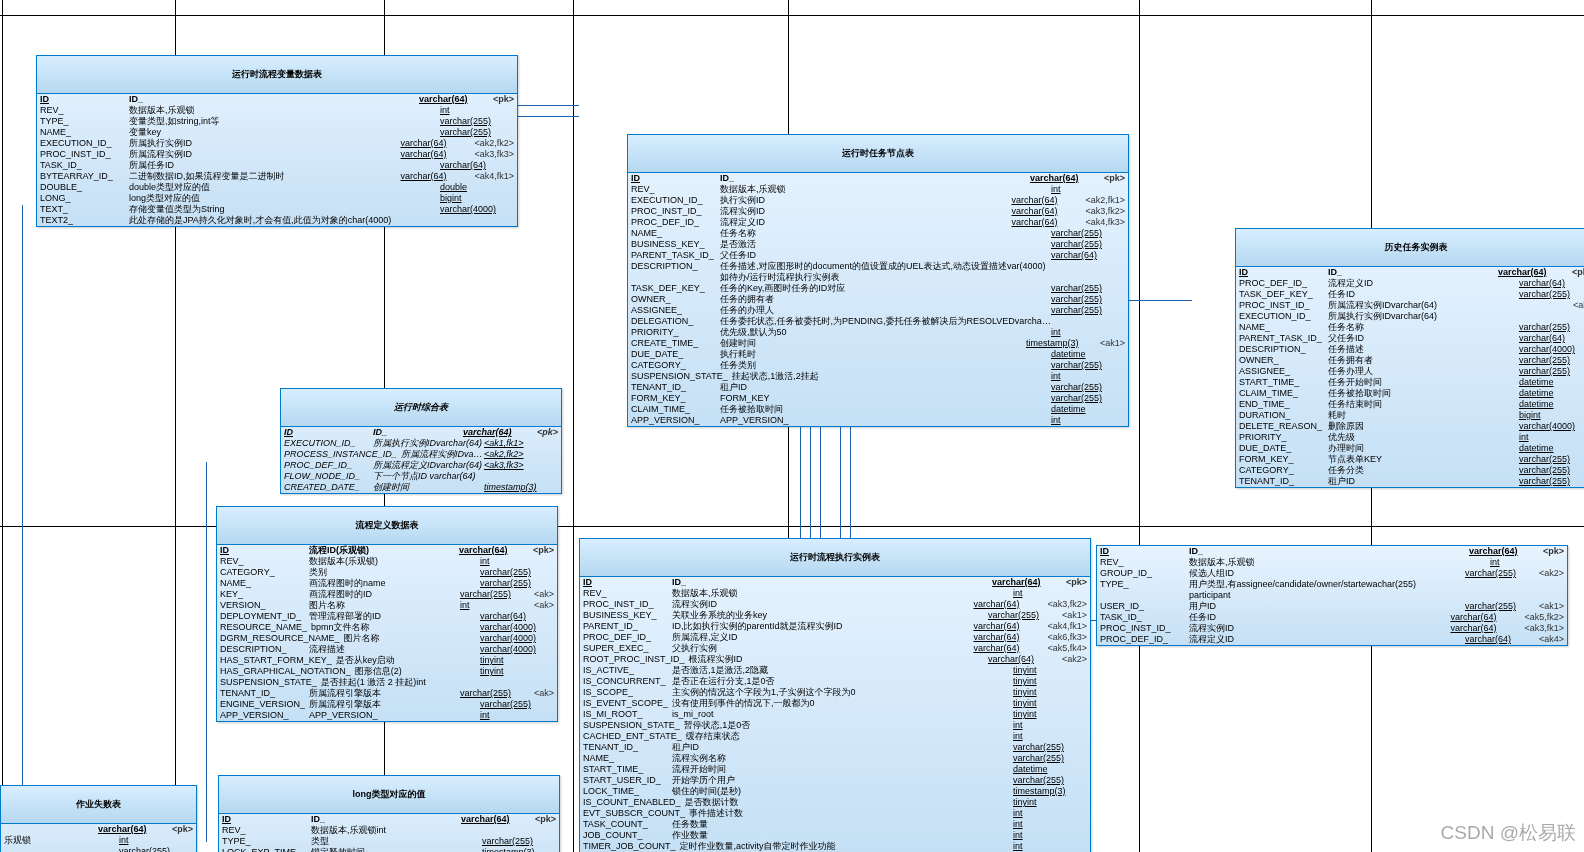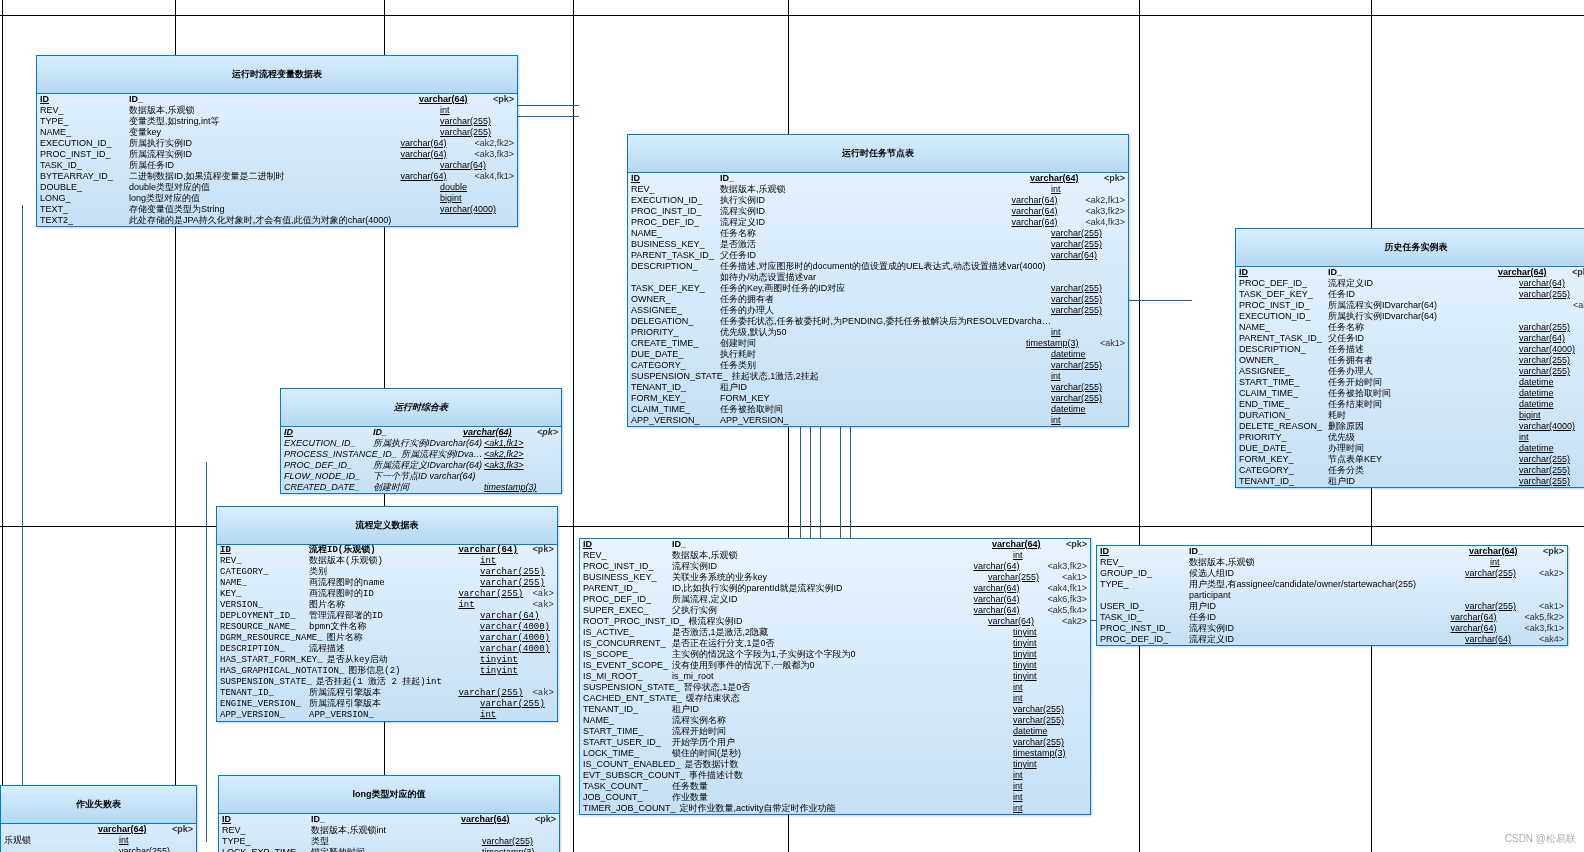--- a/index.html
+++ b/index.html
@@ -10,21 +10,21 @@
 .table-title{text-align:center;padding:12px;border-bottom:1px solid #007acc;font-weight:bold;background:linear-gradient(#d8eeff,#b5d8f0)}
 .table-row{display:flex;padding:0 3px;line-height:11px;white-space:nowrap}
 .c1{flex:0 0 auto;min-width:85px}
 .c2{flex:1 1 auto;padding-left:4px;overflow:hidden;text-overflow:ellipsis}
 .c3{flex:0 0 auto;min-width:70px;text-decoration:underline}
 .c4{flex:0 0 auto;padding-left:4px;color:#333}
 .hdr{font-weight:bold}
 .hdr .c1,.hdr .c3{text-decoration:underline}
 .link{position:absolute;width:1px;background:#1a5fb0;pointer-events:none}
 .link-h{position:absolute;height:1px;background:#1a5fb0;pointer-events:none}
-.watermark{position:absolute;right:8px;bottom:6px;color:rgba(0,0,0,0.35);font-size:10px}
+.watermark{position:absolute;right:8px;bottom:6px;color:rgba(0,0,0,0.35);font-size:19px}
 </style>
 </head>
 <body>
 
 <div class="grid-h" style="top:15px"></div>
 <div class="grid-h" style="top:526px"></div>
 <div class="grid-v" style="left:2px"></div>
 <div class="grid-v" style="left:175px"></div>
 <div class="grid-v" style="left:384px"></div>
 <div class="grid-v" style="left:573px"></div>
@@ -171,21 +171,21 @@
         <span class="c4"></span>
       </div>
       <div class="table-row">
         <span class="c1">DESCRIPTION_</span>
         <span class="c2">任务描述,对应图形时的document的值设置成的UEL表达式,动态设置描述var(4000)</span>
         <span class="c3"></span>
         <span class="c4"></span>
       </div>
       <div class="table-row">
         <span class="c1"></span>
-        <span class="c2">如待办/动态设置描述var</span>
+        <span class="c2">如待办/运行时流程执行实例表</span>
         <span class="c3"></span>
         <span class="c4"></span>
       </div>
       <div class="table-row">
         <span class="c1">TASK_DEF_KEY_</span>
         <span class="c2">任务的Key,画图时任务的ID对应</span>
         <span class="c3">varchar(255)</span>
         <span class="c4"></span>
       </div>
       <div class="table-row">
@@ -416,21 +416,21 @@
         <span class="c3"></span>
         <span class="c4"></span>
       </div>
       <div class="table-row">
         <span class="c1">CREATED_DATE_</span>
         <span class="c2">创建时间</span>
         <span class="c3">timestamp(3)</span>
         <span class="c4"></span>
       </div>
     </div>
-    <div class="table" style="left: 216px; top: 506px; width: 340px; font-family: Liberation Mono, monospace;">
+    <div class="table" style="left: 216px; top: 506px; width: 340px;">
       <div class="table-title">流程定义数据表</div>
       <div class="table-row hdr">
         <span class="c1">ID</span>
         <span class="c2">流程ID(乐观锁)</span>
         <span class="c3">varchar(64)</span>
         <span class="c4">&lt;pk&gt;</span>
       </div>
       <div class="table-row">
         <span class="c1">REV_</span>
         <span class="c2">数据版本(乐观锁)</span>
@@ -516,20 +516,21 @@
         <span class="c4"></span>
       </div>
       <div class="table-row">
         <span class="c1">APP_VERSION_</span>
         <span class="c2">APP_VERSION_</span>
         <span class="c3">int</span>
         <span class="c4"></span>
       </div>
     </div>
     <div class="table" style="left: 579px; top: 538px; width: 510px;">
+      <div class="table-title">运行时流程执行实例表</div>
       <div class="table-row hdr">
         <span class="c1">ID</span>
         <span class="c2">ID_</span>
         <span class="c3">varchar(64)</span>
         <span class="c4">&lt;pk&gt;</span>
       </div>
       <div class="table-row">
         <span class="c1">REV_</span>
         <span class="c2">数据版本,乐观锁</span>
         <span class="c3">int</span>

